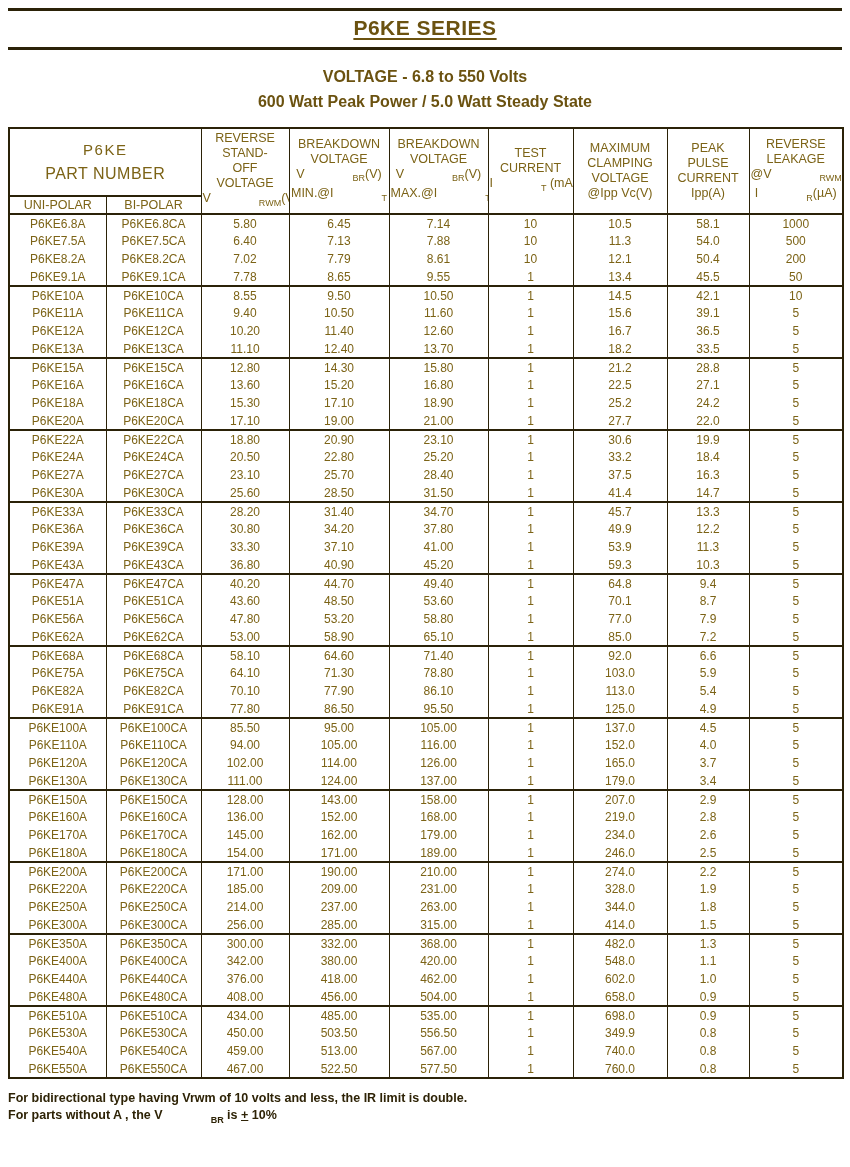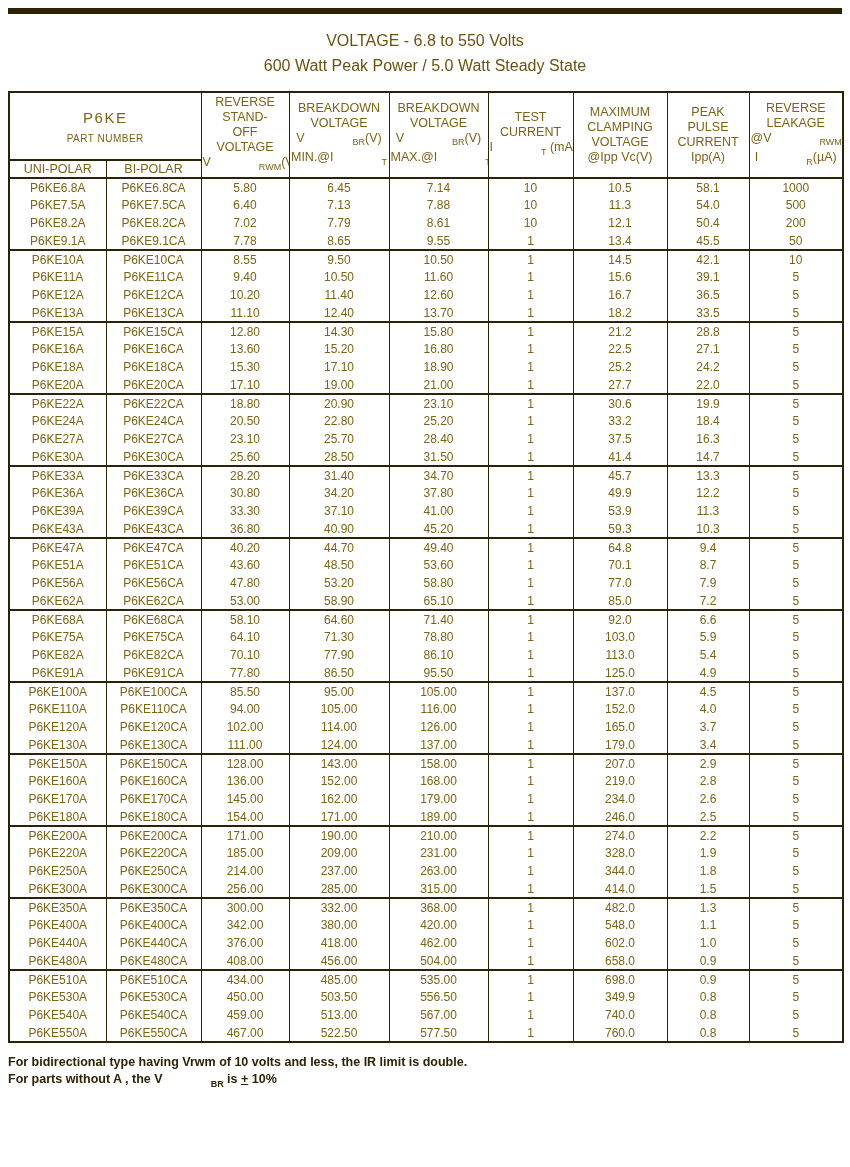--- a/index.html
+++ b/index.html
@@ -27,21 +27,21 @@
     color: var(--heading);
     text-decoration: underline;
     text-decoration-thickness: 2px;
     text-underline-offset: 3px;
     letter-spacing: 0.5px;
     margin: 5px 0 7px 0;
   }
   .subtitle {
     text-align: center;
     font-size: 16px;
-    font-weight: normal;
+    font-weight: bold;
     color: var(--heading);
     line-height: 25px;
   }
   .subtitle-block { margin-top: 14px; }
 
   table.spec-table {
     border-collapse: collapse;
     table-layout: fixed;
     width: 834px;
     margin-top: 13px;
@@ -55,21 +55,21 @@
     white-space: nowrap;
   }
   .spec-table thead th {
     font-weight: normal;
     font-size: 12.5px;
     vertical-align: middle;
     border-bottom: 2px solid var(--border);
   }
   th.pn-head { border-bottom: 1px solid var(--border); height: 68px; }
   .pn-title { font-size: 15px; letter-spacing: 1.5px; margin-bottom: 7px; }
-  .pn-sub { font-size: 10px; letter-spacing: 0.5px; }
+  .pn-sub { font-size: 16px; letter-spacing: 0.5px; }
   tr.sub-row th { height: 16px; font-size: 12.5px; }
   .head-line { line-height: 15px; }
   sub { font-size: 9px; padding-left: 48px; }
 
   .spec-table td {
     border-top: 0;
     border-bottom: 0;
     height: 18px;
     font-size: 12px;
     padding: 0 2px;
@@ -78,20 +78,21 @@
 
   .notes { margin-top: 11px; color: var(--note); font-weight: bold; font-size: 12.5px; line-height: 17px; }
   .pm { text-decoration: underline; }
 </style>
 </head>
 <body>
 
 <div class="page">
 
   <hr class="rule">
+  <div class="title">P6KE SERIES</div>
   <hr class="rule">
 
   <div class="subtitle-block">
     <div class="subtitle">VOLTAGE - 6.8 to 550 Volts</div>
     <div class="subtitle">600 Watt Peak Power / 5.0 Watt Steady State</div>
   </div>
 
   <table class="spec-table">
     <colgroup>
       <col style="width:97px">

